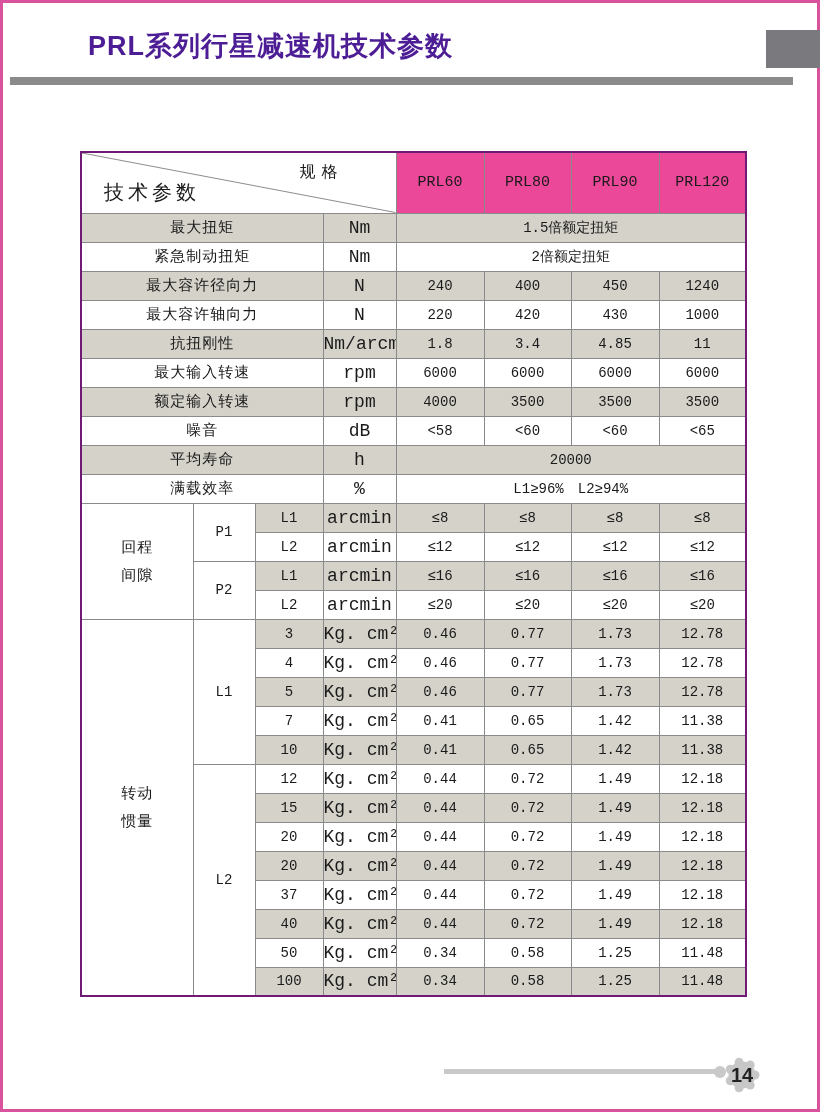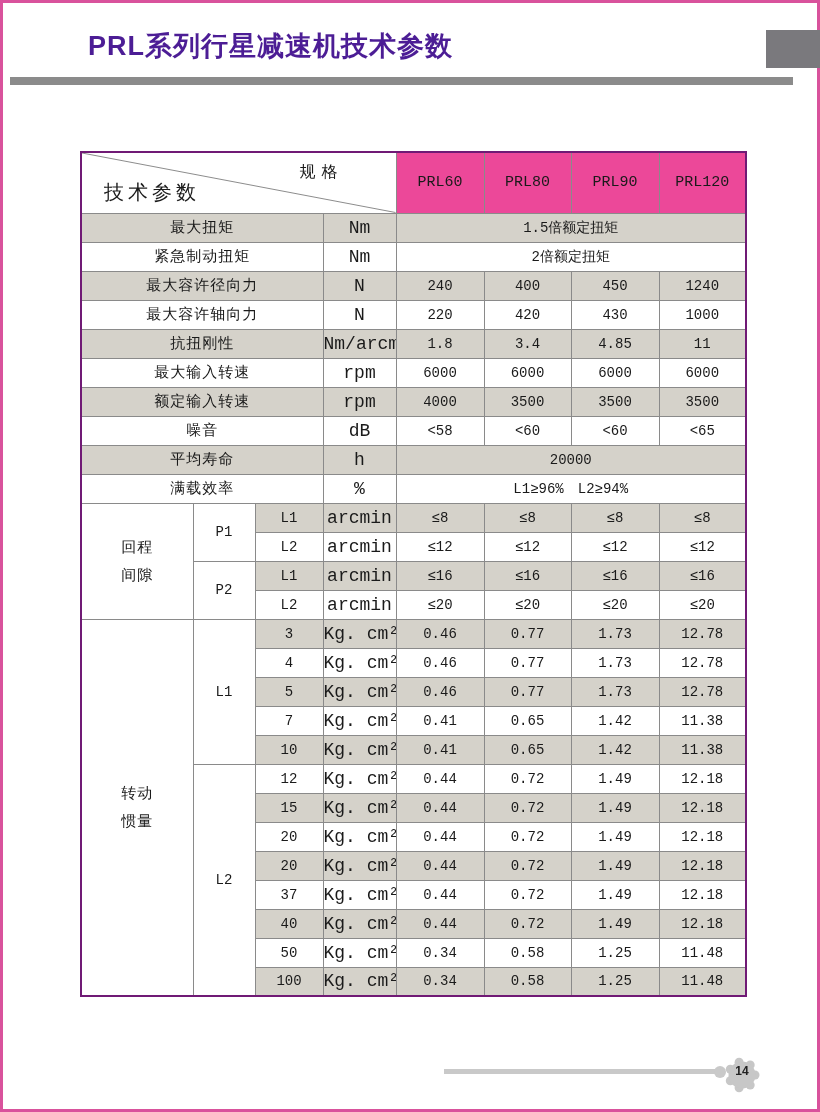--- a/index.html
+++ b/index.html
@@ -26,21 +26,21 @@
   td.unit{font-family:"Liberation Mono","DejaVu Sans Mono",monospace;font-size:18px;text-align:center;white-space:nowrap;}
   td.val{font-family:"Liberation Mono","DejaVu Sans Mono",monospace;font-size:14px;text-align:center;white-space:nowrap;}
   td.grp{text-align:center;font-size:15px;background:#ffffff;}
   td.grp .wrap2{display:inline-block;width:34px;word-break:break-all;line-height:1.9;letter-spacing:1px;}
   td.sub{font-family:Liberation Mono, monospace;font-size:14px;text-align:center;}
 
   .footer-rule{position:absolute;left:444px;top:1069px;width:276px;height:5px;background:#c9c9c9;}
   .footer-dot{position:absolute;left:714px;top:1066px;width:12px;height:12px;border-radius:50%;background:#c9c9c9;}
   .gear{position:absolute;left:720px;top:1053px;width:44px;height:44px;}
   .page-num{position:absolute;left:720px;top:1064px;width:44px;text-align:center;
-            font-size:12px;font-weight:bold;color:#222222;}
+            font-size:20px;font-weight:bold;color:#222222;}
 </style>
 </head>
 <body>
 
 <div class="page-frame"></div>
 <div class="title">PRL系列行星减速机技术参数</div>
 <div class="title-bar"></div>
 <div class="corner-square"></div>
 
 <table class="spec">

